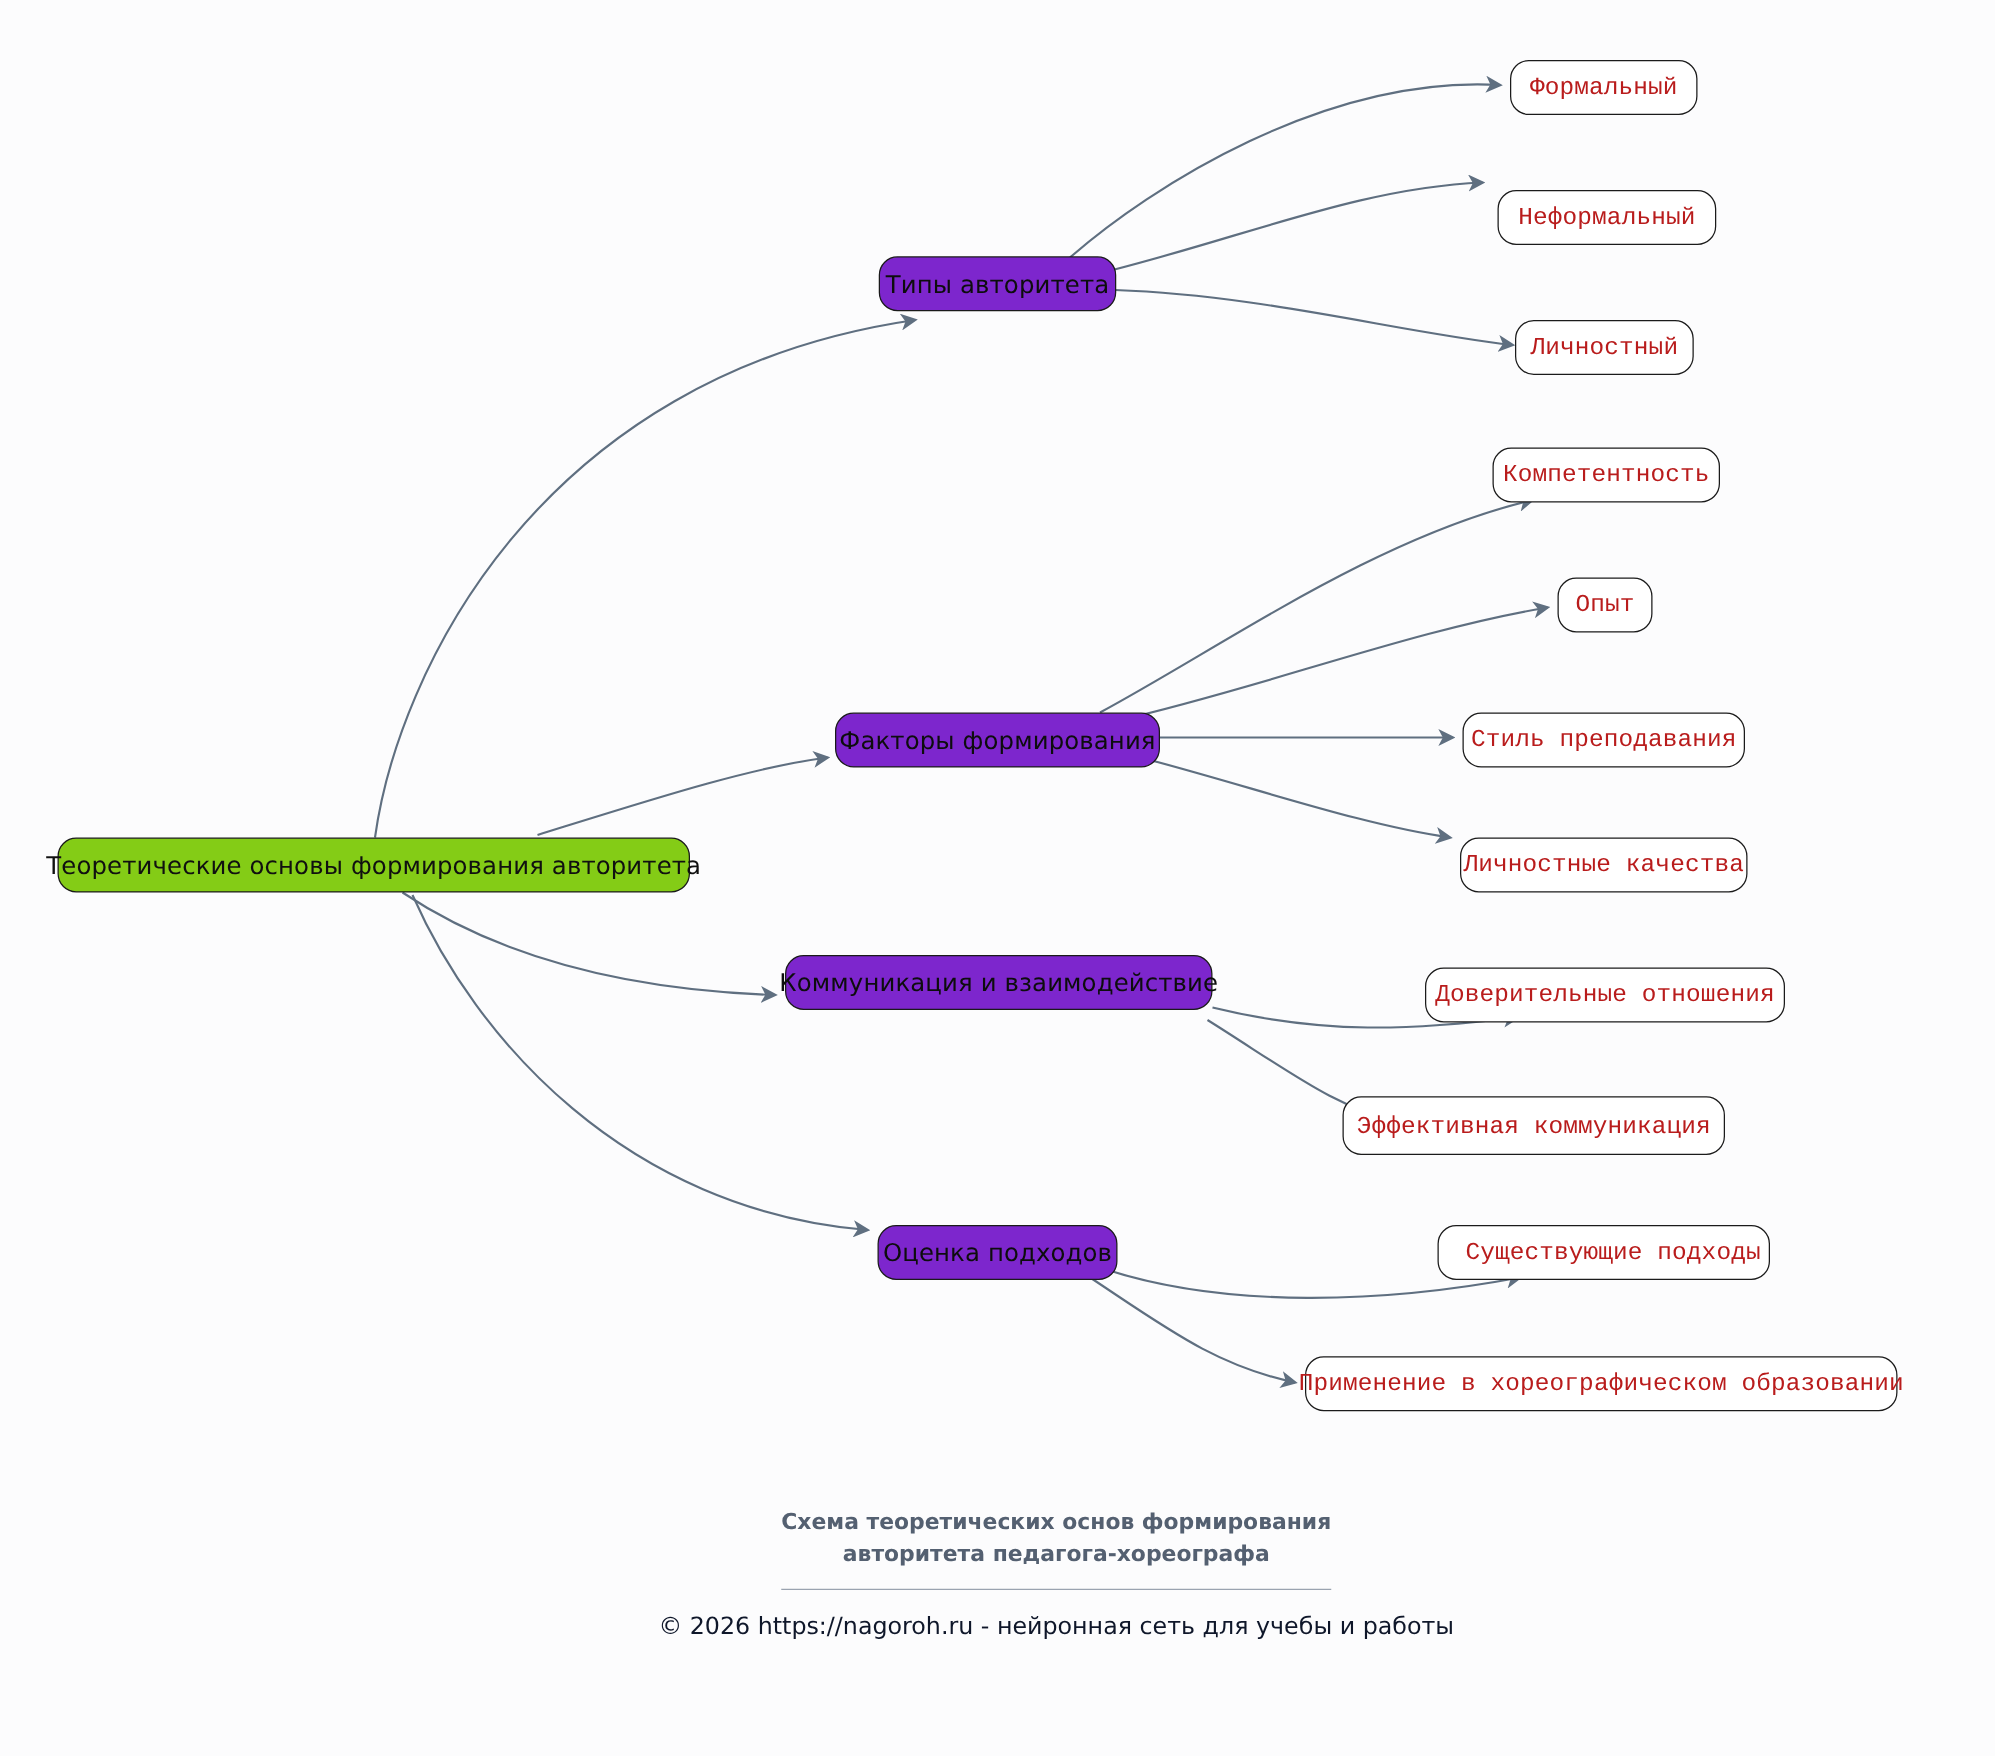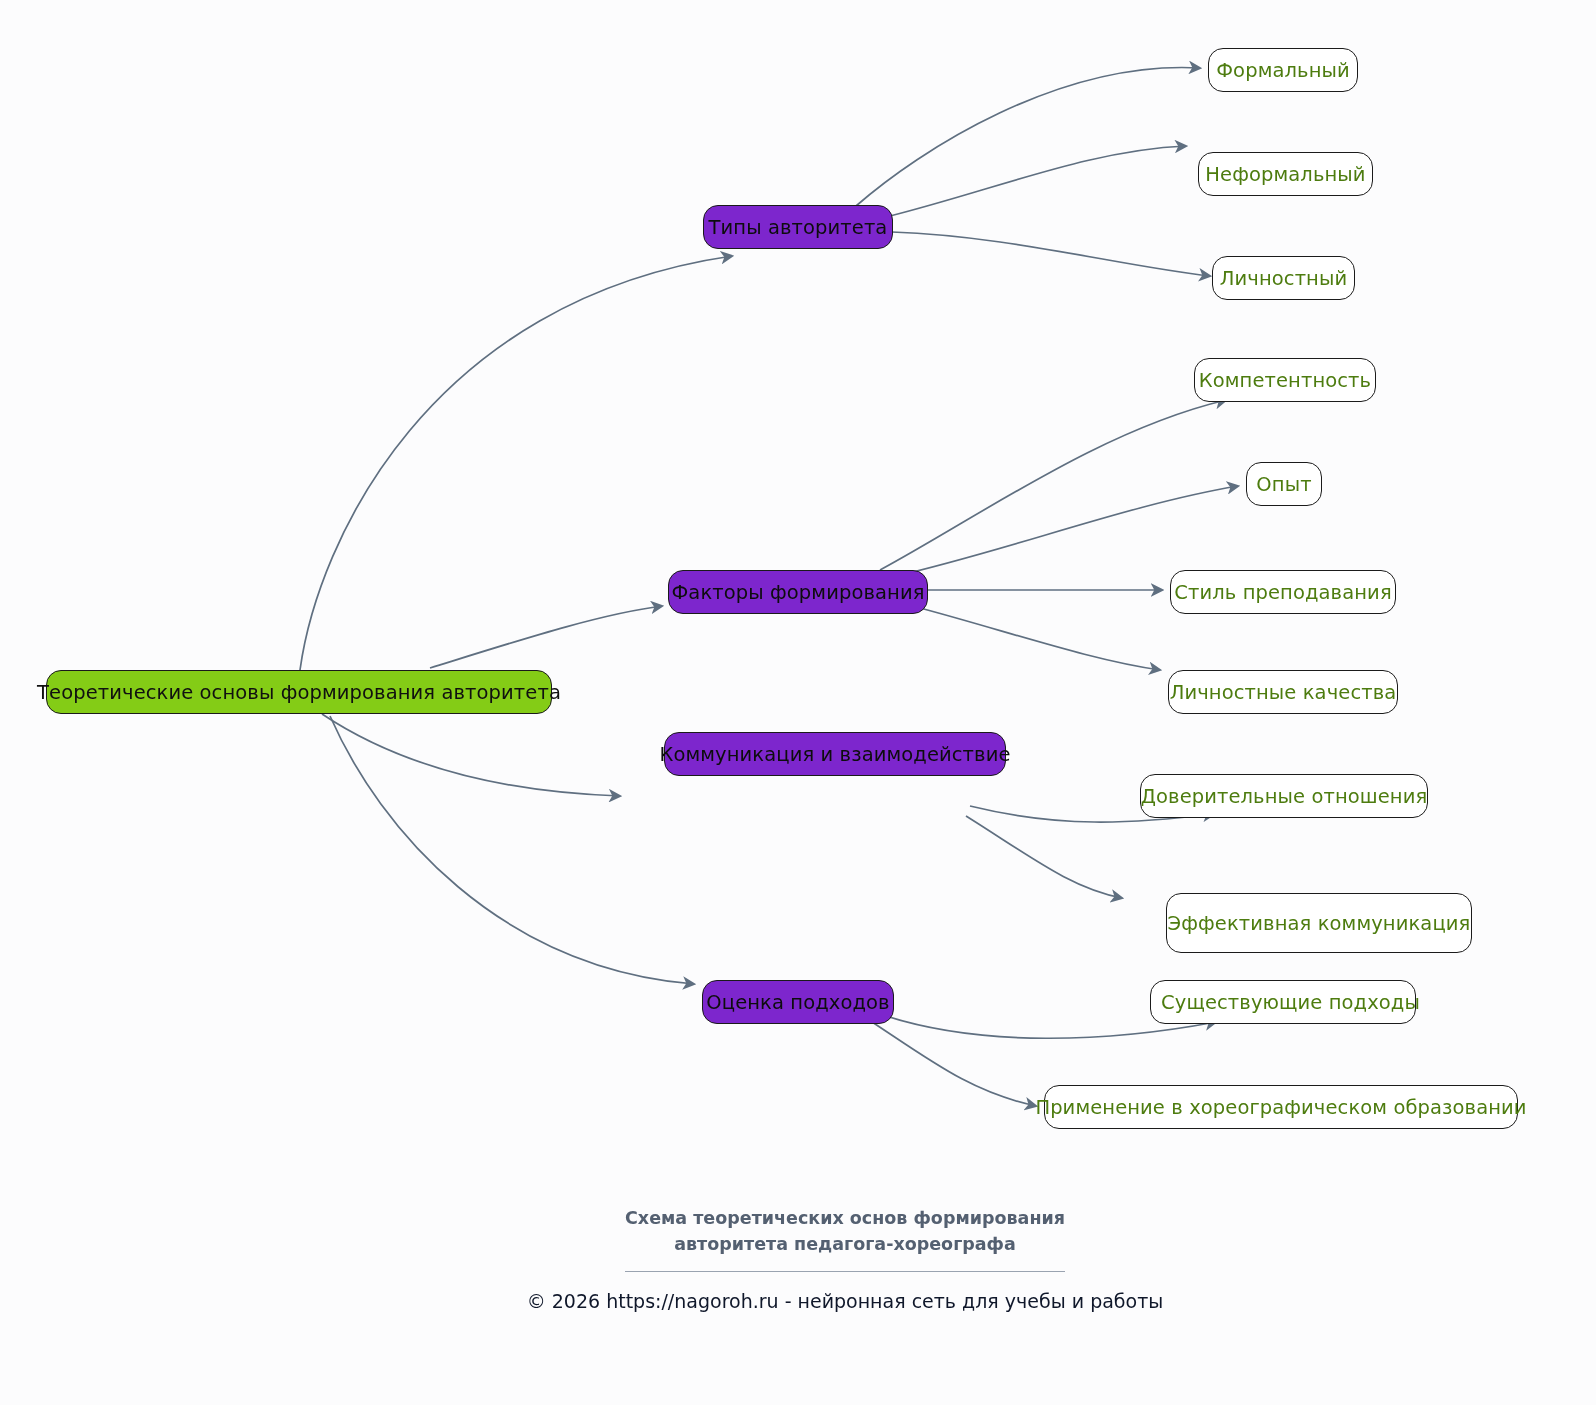--- a/index.html
+++ b/index.html
@@ -46,24 +46,25 @@
   .node.cat {
     background: #7d26cd;
     border-color: #1a1a1a;
     color: #0d0d0d;
     font-size: 19.5px;
     border-radius: 15px;
   }
   .node.leaf {
     background: #ffffff;
     border-color: #1b1b1b;
-    color: #4d7c0f;
+    color: #b91c1c;
     font-size: 19.5px;
     border-radius: 15px;
     border-width: 1.5px;
+    font-family: Liberation Mono, monospace;
   }
   .footer {
     position: absolute;
     left: 0;
     width: 1596px;
     text-align: center;
   }
   .footer-title {
     font-family: "DejaVu Sans", sans-serif;
     font-size: 17.5px;
@@ -137,27 +138,27 @@
       </div>
       <div class="node leaf" style="left: 1246px; top: 462px; width: 76px; height: 44px;">
         <span>Опыт</span>
       </div>
       <div class="node leaf" style="left: 1170px; top: 570px; width: 226px; height: 44px;">
         <span>Стиль преподавания</span>
       </div>
       <div class="node leaf" style="left: 1168px; top: 670px; width: 230px; height: 44px;">
         <span>Личностные качества</span>
       </div>
-      <div class="node cat" style="left: 628px; top: 732px; width: 342px; height: 44px; margin-left: 36px;">
+      <div class="node cat" style="left: 628px; top: 764px; width: 342px; height: 44px;">
         <span>Коммуникация и взаимодействие</span>
       </div>
       <div class="node leaf" style="left: 1140px; top: 774px; width: 288px; height: 44px;">
         <span>Доверительные отношения</span>
       </div>
-      <div class="node leaf" style="left: 1166px; top: 877px; width: 306px; height: 60px; margin-top: 16px;">
+      <div class="node leaf" style="left: 1074px; top: 877px; width: 306px; height: 47px;">
         <span>Эффективная коммуникация</span>
       </div>
       <div class="node cat" style="left: 702px; top: 980px; width: 192px; height: 44px;">
         <span>Оценка подходов</span>
       </div>
       <div class="node leaf" style="left: 1150px; top: 980px; width: 266px; height: 44px; padding-left: 15px;">
         <span>Существующие подходы</span>
       </div>
       <div class="node leaf" style="left: 1044px; top: 1085px; width: 474px; height: 44px;">
         <span>Применение в хореографическом образовании</span>

